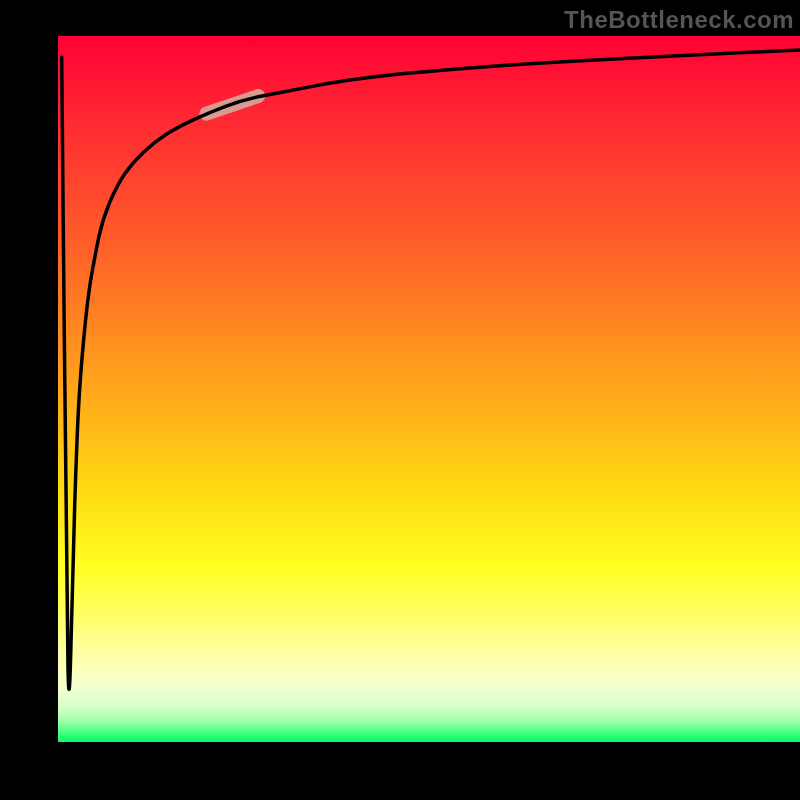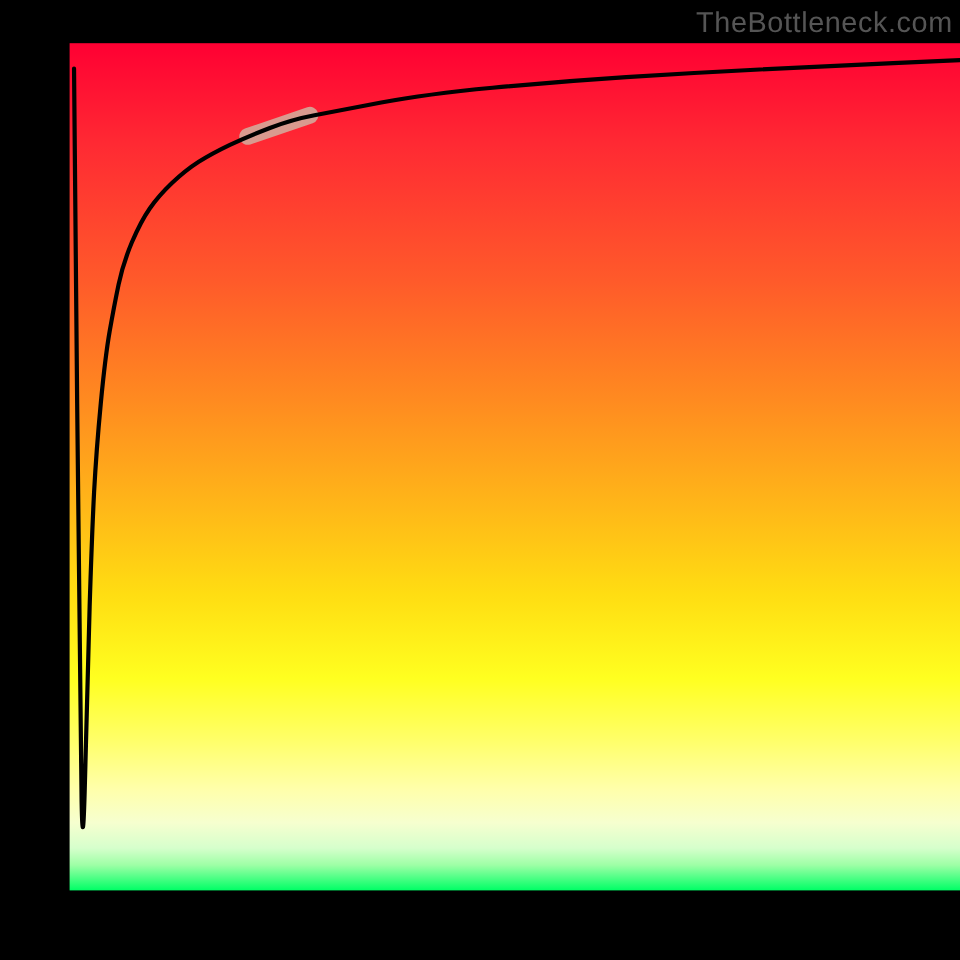--- a/index.html
+++ b/index.html
@@ -37,21 +37,21 @@
       #d6ffcc 95%,
       #9effa6 97%,
       #00ff66 100%
     );
   }
   .attribution {
     position: absolute;
     top: 6px;
     right: 6px;
     font-size: 24px;
-    font-weight: 400;
+    font-weight: 700;
     color: #555;
     letter-spacing: 0.5px;
     z-index: 5;
   }
   svg.curve {
     position: absolute;
     left: 0;
     top: 0;
     width: 742px;
     height: 706px;

